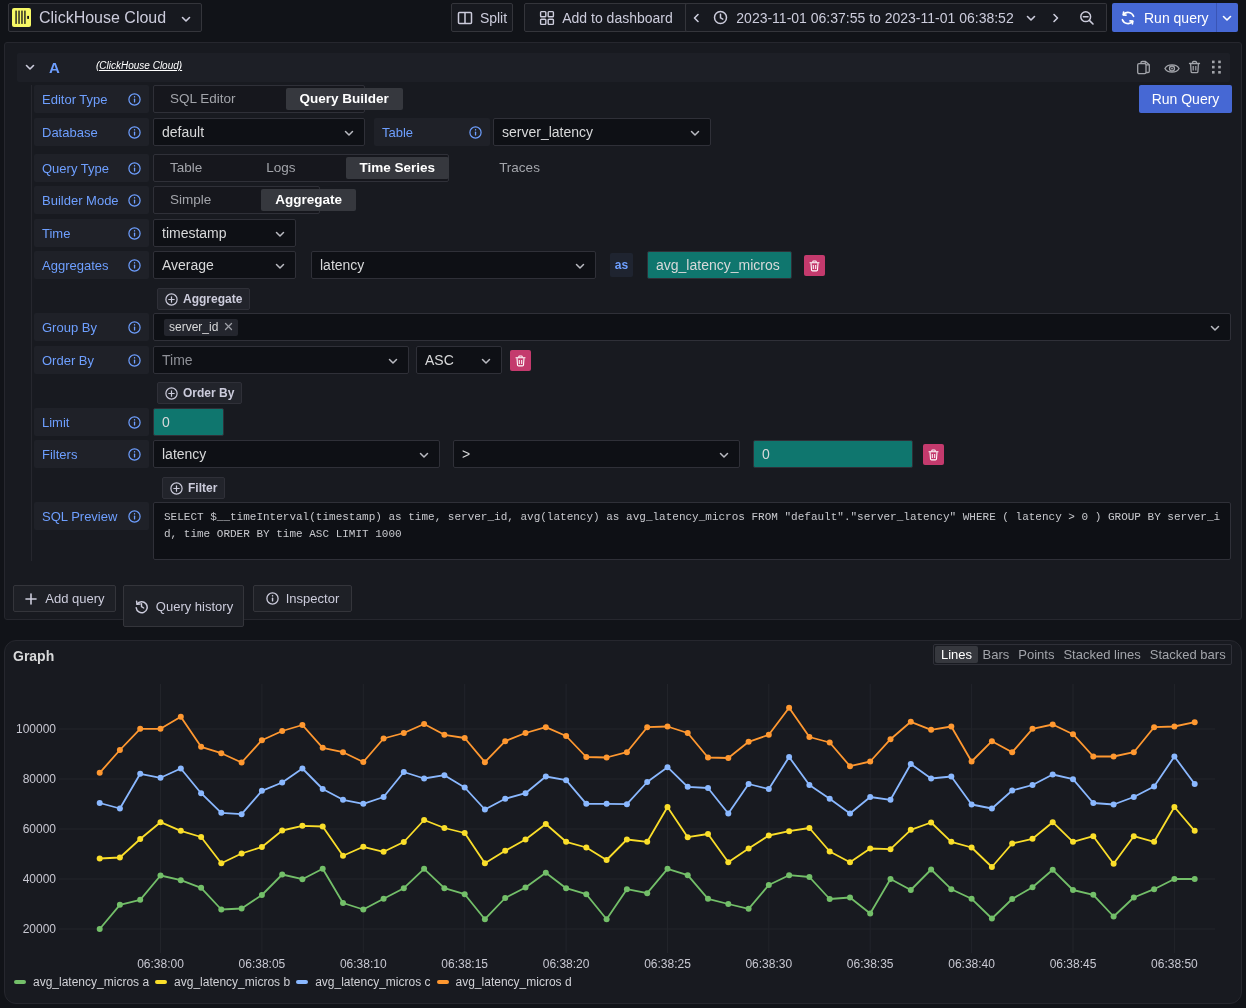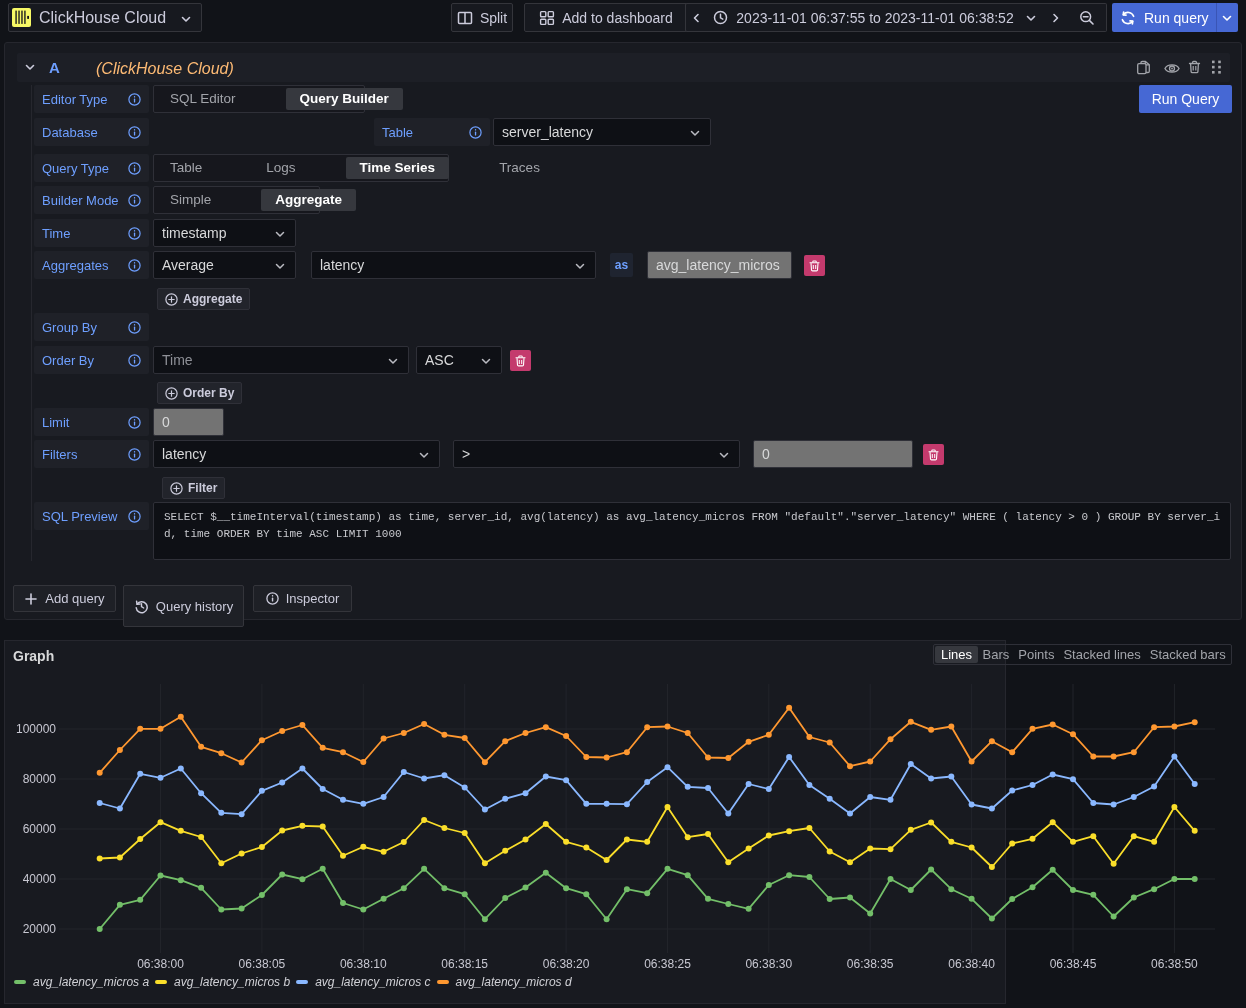--- a/index.html
+++ b/index.html
@@ -13,24 +13,24 @@
 #qheader { position:absolute; left:12px; top:10px; width:1213px; height:29px; background:#1d1f26; border-radius:2px; }
 .label { position:absolute; left:29px; width:115px; height:28px; background:#1f2128; border-radius:2px; display:flex; align-items:center; color:#6e9fff; font-size:13px; font-weight:500; padding:0 8px; }
 .label .ltext { flex:1; }
 .sel { position:absolute; height:28px; background:#0e1015; border:1px solid #2f3038; border-radius:2px; display:flex; align-items:center; color:#d8d9da; font-size:14px; padding:0 8px; }
 .sel .chev { position:absolute; right:8px; top:7px; }
 .toggle { position:absolute; height:28px; border:1px solid #2f3038; border-radius:2px; background:#16171d; display:flex; align-items:center; padding:0 2px;gap:36px; }
 .titem { white-space:nowrap; color:#a2a4aa; font-size:13.5px; padding:0 14px; height:22px; line-height:22px; }
 .titem.on { background:#36383e; color:#ffffff; font-weight:600; border-radius:2px; }
 .trash { position:absolute; width:21px; height:21px; background:#c43a6d; border-radius:2px; display:flex; align-items:center; justify-content:center; }
 .chipbtn { position:absolute; height:22px; background:#22242b; border:1px solid #2f3038; border-radius:2px; display:flex; align-items:center; gap:5px; color:#ccccdc; font-size:12px; font-weight:600; padding:0 7px; }
-.inp { position:absolute; height:28px; background:#737373; border:1px solid #2f3038; border-radius:2px; color:#d8d9da; font-size:14px; display:flex; align-items:center; padding:0 8px; }
-
-#gpanel { position:absolute; left:4px; top:640px; width:1002px; height:364px; background:#181a20; border:1px solid #26272e; border-radius:0;padding-left:48px; }
-#legend { position:absolute; left:9px; top:334px; display:flex; align-items:center; font-size:12px; color:#d0d1d6;font-style:italic; }
+.inp { position:absolute; height:28px; background:#0f766e; border:1px solid #2f3038; border-radius:2px; color:#d8d9da; font-size:14px; display:flex; align-items:center; padding:0 8px; }
+
+#gpanel { position:absolute; left:4px; top:640px; width:1238px; height:364px; background:#181a20; border:1px solid #26272e; border-radius:12px;padding-left:48px; }
+#legend { position:absolute; left:9px; top:334px; display:flex; align-items:center; font-size:12px; color:#d0d1d6; }
 .lmark { display:inline-block; width:12px; height:4px; border-radius:2px; margin-right:7px; }
 .litem { display:flex; align-items:center; margin-right:6px; }
 </style>
 </head>
 <body>
 
 <div id="toolbar">
   <div class="tbtn" style="left:8px; width:194px; justify-content:flex-start; padding-left:3px; gap:8px;">
     <svg class="icon" width="19" height="19" viewBox="0 0 19 19" style="">
         <rect width="19" height="19" rx="2" fill="#f7f966"></rect>
@@ -91,21 +91,21 @@
   </div>
 </div>
 
 <div id="qpanel">
   <div style="position:absolute; left:26px; top:42px; width:1px; height:476px; background:#26272e;"></div>
   <div id="qheader">
     <span style="position:absolute; left:6px; top:7px;"><svg class="icon" width="14" height="14" viewBox="0 0 14 14" style="">
           <path d="M3.5 5.5 L7 9 L10.5 5.5" fill="none" stroke="#ccccdc" stroke-width="1.6" stroke-linecap="round" stroke-linejoin="round"></path>
         </svg></span>
     <span style="position:absolute; left:32px; top:6px; color:#6e9fff; font-size:15px; font-weight:600;">A</span>
-    <span style="position:absolute; left:79px; top:7px; color:#fdba74; font-size:16px; font-style:italic;">(ClickHouse Cloud)</span>
+    <span style="position:absolute; left:79px; top:7px; color:#ffffff; font-size:10px; font-style:italic;text-decoration:underline;">(ClickHouse Cloud)</span>
     <span style="position:absolute; left:1119px; top:7px;"><svg class="icon" width="15" height="15" viewBox="0 0 15 15" style="">
           <path d="M6.2 1.5 h3.2 l3.9 3.3 v6.4 a1.3 1.3 0 0 1 -1.3 1.3 h-5.8 a1.3 1.3 0 0 1 -1.3 -1.3 V2.8 a1.3 1.3 0 0 1 1.3 -1.3 Z" fill="none" stroke="#a2a4aa" stroke-width="1.3"></path>
           <path d="M9.3 1.7 V4.9 H13.1" fill="none" stroke="#a2a4aa" stroke-width="1.2"></path>
           <rect x="1.7" y="3.7" width="8.3" height="9.9" rx="1.3" fill="#1d1f26" stroke="#a2a4aa" stroke-width="1.3"></rect>
         </svg></span>
     <span style="position:absolute; left:1147px; top:8px;"><svg class="icon" width="16" height="13" viewBox="0 0 16 13" style="">
           <path d="M1 6.5 C3.4 1.7 12.6 1.7 15 6.5 C12.6 11.3 3.4 11.3 1 6.5 Z" fill="none" stroke="#a2a4aa" stroke-width="1.4"></path>
           <circle cx="8" cy="6.5" r="2.5" fill="none" stroke="#a2a4aa" stroke-width="1.3"></circle>
           <circle cx="8" cy="6.5" r="0.9" fill="#a2a4aa"></circle>
         </svg></span>
@@ -141,20 +141,23 @@
   <div style="position:absolute; left:1134px; top:42px; width:93px; height:28px; background:#4668d4; border-radius:2px; color:#fff; font-size:14px; font-weight:500; display:flex; align-items:center; justify-content:center;">Run Query</div>
 
   <div class="label" style="top:75px;">
       <span class="ltext">Database</span>
       <svg class="icon" width="13" height="13" viewBox="0 0 13 13" style="">
         <circle cx="6.5" cy="6.5" r="5.6" fill="none" stroke="#6e9fff" stroke-width="1.2"></circle>
         <rect x="5.9" y="5.6" width="1.3" height="4" rx="0.6" fill="#6e9fff"></rect>
         <rect x="5.9" y="3.1" width="1.3" height="1.4" rx="0.6" fill="#6e9fff"></rect>
       </svg>
     </div>
+  <div class="sel" style="left:148px; top:75px; width:212px;">default<span class="chev"><svg class="icon" width="14" height="14" viewBox="0 0 14 14" style="">
+          <path d="M3.5 5.5 L7 9 L10.5 5.5" fill="none" stroke="#babbc2" stroke-width="1.5" stroke-linecap="round" stroke-linejoin="round"></path>
+        </svg></span></div>
   <div class="label" style="left:369px; top:75px; width:116px;">
       <span class="ltext">Table</span>
       <svg class="icon" width="13" height="13" viewBox="0 0 13 13" style="">
         <circle cx="6.5" cy="6.5" r="5.6" fill="none" stroke="#6e9fff" stroke-width="1.2"></circle>
         <rect x="5.9" y="5.6" width="1.3" height="4" rx="0.6" fill="#6e9fff"></rect>
         <rect x="5.9" y="3.1" width="1.3" height="1.4" rx="0.6" fill="#6e9fff"></rect>
       </svg>
     </div>
   <div class="sel" style="left:488px; top:75px; width:218px;">server_latency<span class="chev"><svg class="icon" width="14" height="14" viewBox="0 0 14 14" style="">
           <path d="M3.5 5.5 L7 9 L10.5 5.5" fill="none" stroke="#babbc2" stroke-width="1.5" stroke-linecap="round" stroke-linejoin="round"></path>
@@ -233,20 +236,29 @@
       </svg> Aggregate</div>
 
   <div class="label" style="top:270px;">
       <span class="ltext">Group By</span>
       <svg class="icon" width="13" height="13" viewBox="0 0 13 13" style="">
         <circle cx="6.5" cy="6.5" r="5.6" fill="none" stroke="#6e9fff" stroke-width="1.2"></circle>
         <rect x="5.9" y="5.6" width="1.3" height="4" rx="0.6" fill="#6e9fff"></rect>
         <rect x="5.9" y="3.1" width="1.3" height="1.4" rx="0.6" fill="#6e9fff"></rect>
       </svg>
     </div>
+  <div class="sel" style="left:148px; top:270px; width:1078px; background:#0e1015;">
+    <span style="background:#24262e; border-radius:2px; height:17px; display:flex; align-items:center; padding:0 5px; font-size:12px; gap:6px; margin-left:2px;">server_id <span><svg class="icon" width="9" height="9" viewBox="0 0 9 9" style="">
+            <line x1="1.5" y1="1.5" x2="7.5" y2="7.5" stroke="#9d9fa6" stroke-width="1.3" stroke-linecap="round"></line>
+            <line x1="7.5" y1="1.5" x2="1.5" y2="7.5" stroke="#9d9fa6" stroke-width="1.3" stroke-linecap="round"></line>
+          </svg></span></span>
+    <span class="chev"><svg class="icon" width="14" height="14" viewBox="0 0 14 14" style="">
+          <path d="M3.5 5.5 L7 9 L10.5 5.5" fill="none" stroke="#babbc2" stroke-width="1.5" stroke-linecap="round" stroke-linejoin="round"></path>
+        </svg></span>
+  </div>
 
   <div class="label" style="top:303px;">
       <span class="ltext">Order By</span>
       <svg class="icon" width="13" height="13" viewBox="0 0 13 13" style="">
         <circle cx="6.5" cy="6.5" r="5.6" fill="none" stroke="#6e9fff" stroke-width="1.2"></circle>
         <rect x="5.9" y="5.6" width="1.3" height="4" rx="0.6" fill="#6e9fff"></rect>
         <rect x="5.9" y="3.1" width="1.3" height="1.4" rx="0.6" fill="#6e9fff"></rect>
       </svg>
     </div>
   <div class="sel" style="left:148px; top:303px; width:256px; color:#8e9097;">Time<span class="chev"><svg class="icon" width="14" height="14" viewBox="0 0 14 14" style="">

